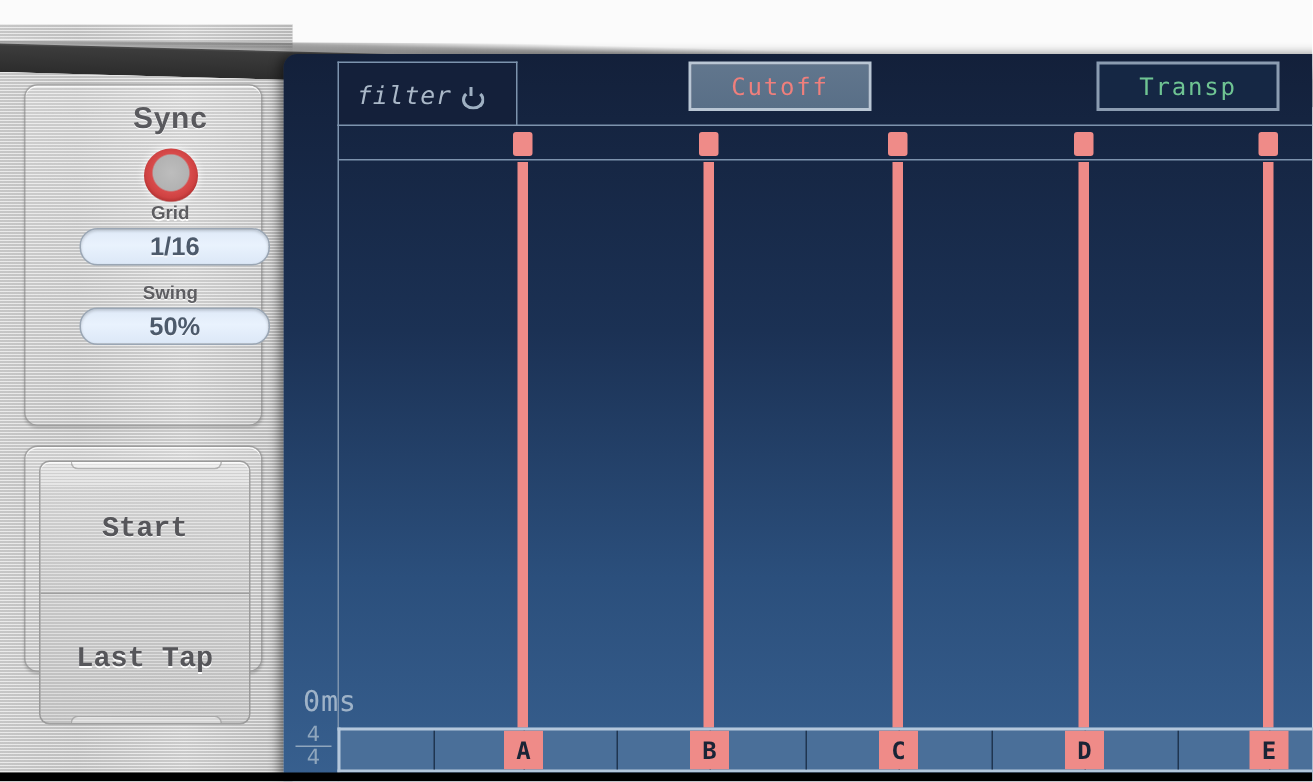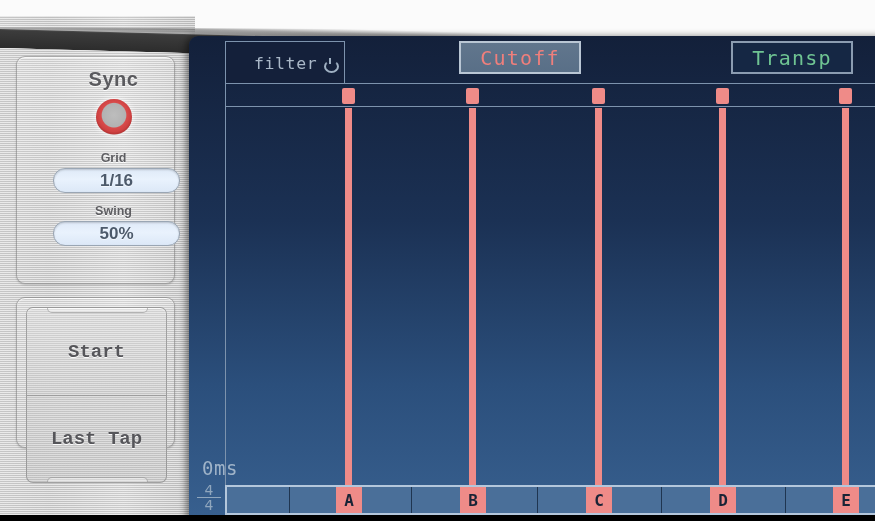--- a/index.html
+++ b/index.html
@@ -139,22 +139,23 @@
     position: absolute; left: 0; top: 0; width: 700px; height: 48px;
   }
 
   #filter-tab {
     position: absolute; left: 36px; top: 5px;
     width: 120px; height: 43px;
     border: 1px solid #7d93ad;
     border-bottom: none;
     background: #14203a;
     display: flex; align-items: center;
-    padding-left: 28px;
+    padding-left: 12px;
     gap: 7px;
+    font-style: italic;
   }
   #filter-tab .lbl {
     color: #aab8c8; font-size: 16.5px; letter-spacing: 0.6px;
     font-family: "DejaVu Sans Mono", monospace;
   }
   .power-ico {
     width: 11px; height: 11px; position: relative; display: inline-block;
   }
   .power-ico::before {
     content: ""; position: absolute; left: 0; top: 2px;
@@ -166,21 +167,21 @@
     width: 2px; height: 6px; background: #9fb0c2;
   }
 
   .param-btn {
     position: absolute; top: 5px;
     width: 122px; height: 33px;
     border: 2px solid #8b9cb1;
     background: #152744;
     display: flex; align-items: center; justify-content: center;
     font-family: "DejaVu Sans Mono", monospace;
-    font-size: 20px; letter-spacing: 1.2px;
+    font-size: 16px; letter-spacing: 1.2px;
   }
   .param-btn.active {
     background: linear-gradient(to bottom, #61768d 0%, #596f87 100%);
     border-color: #b9c6d4;
   }
   #btn-cutoff { left: 270px; }
   #btn-reso   { left: 406px; }
   #btn-transp { left: 542px; }
 
   
@@ -262,21 +263,21 @@
   <div class="top-edge"></div>
   <div class="top-edge-hi"></div>
 
   <div class="group" id="sync-group">
     <div class="grp-title" id="sync-title">Sync</div>
 
     <div class="led-wrap">
       <div class="led"></div>
     </div>
 
-    <div class="sub-label" style="margin-top:16px;">Grid</div>
+    <div class="sub-label" style="margin-top:0;">Grid</div>
     <div class="value-field">1/16</div>
 
     <div class="sub-label" style="margin-top:11px;">Swing</div>
     <div class="value-field">50%</div>
   </div>
 
   <div class="group" id="transport-group">
     <div class="btn-stack">
       <div class="notch-t"></div>
       <div class="tbtn">Start</div>

